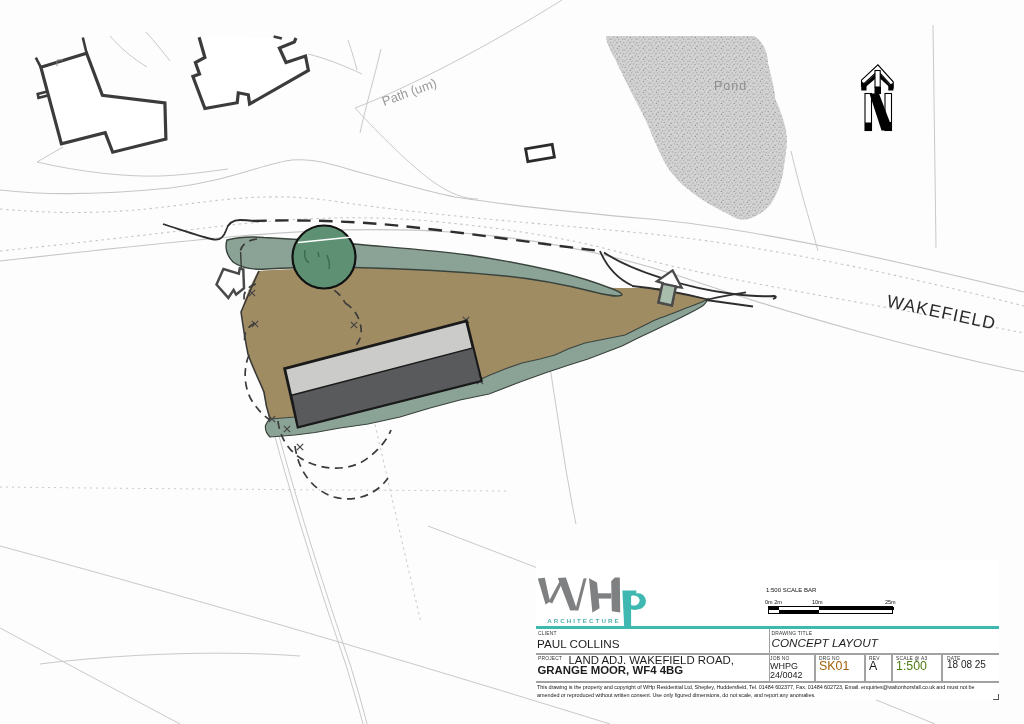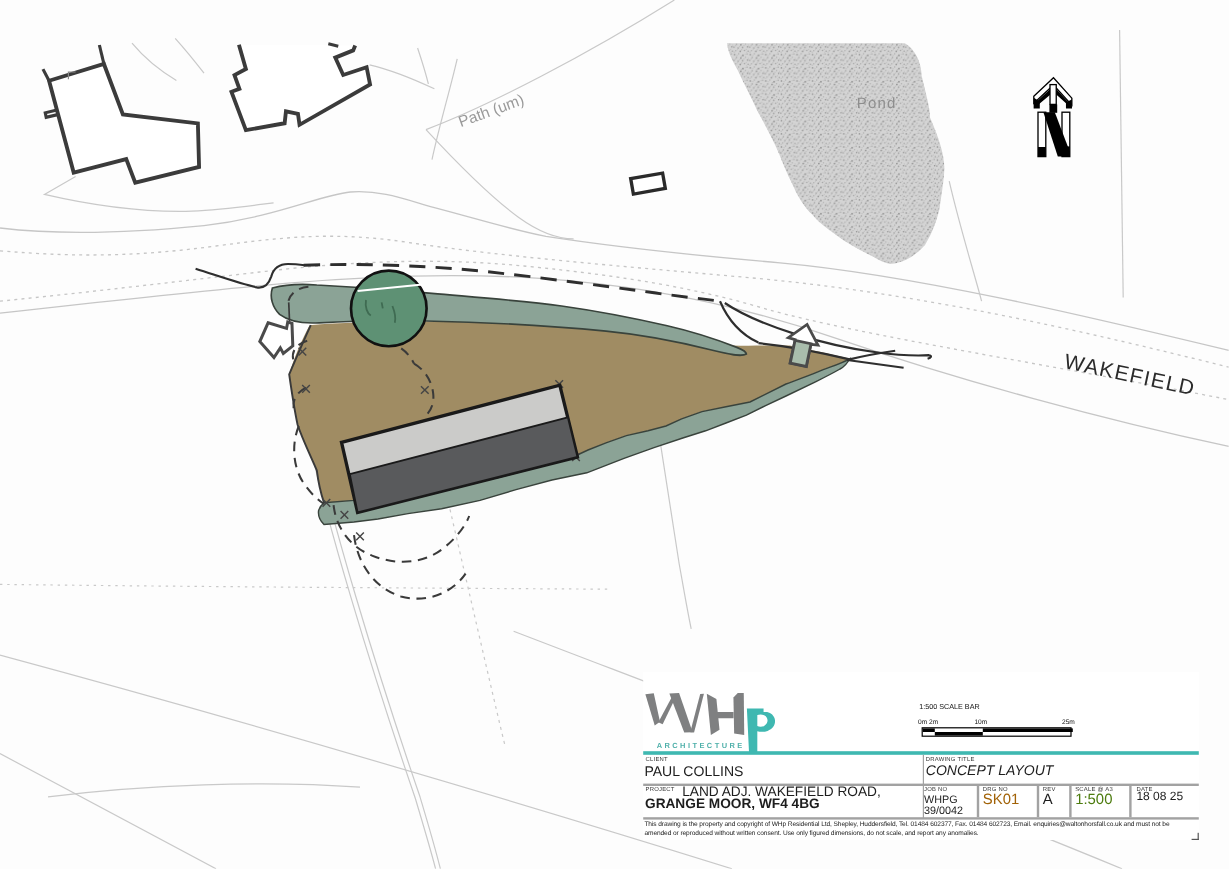--- a/index.html
+++ b/index.html
@@ -228,21 +228,21 @@
 
 <div class="abs lbl" style="left:771.5px;top:631px;">DRAWING TITLE</div>
 <div class="abs val" style="left:771.5px;top:635.5px;font-style:italic;">CONCEPT LAYOUT</div>
 
 <div class="abs lbl" style="left:538px;top:656.3px;">PROJECT</div>
 <div class="abs" style="left:568.5px;top:653.6px;font-size:11.4px;color:#1d1d1d;">LAND ADJ. WAKEFIELD ROAD,</div>
 <div class="abs" style="left:537.5px;top:664px;font-size:11.4px;color:#1d1d1d;font-weight:bold;">GRANGE MOOR, WF4 4BG</div>
 
 <div class="abs lbl" style="left:770px;top:656.3px;">JOB NO</div>
 <div class="abs" style="left:770px;top:661px;font-size:9px;color:#1d1d1d;">WHPG</div>
-<div class="abs" style="left:770px;top:669.7px;font-size:9px;color:#1d1d1d;">39/0042</div>
+<div class="abs" style="left:770px;top:669.7px;font-size:9px;color:#1d1d1d;">24/0042</div>
 
 <div class="abs lbl" style="left:819px;top:656.3px;">DRG NO</div>
 <div class="abs" style="left:819px;top:659px;font-size:12.4px;color:#a16207;">SK01</div>
 
 <div class="abs lbl" style="left:869px;top:656.3px;">REV</div>
 <div class="abs" style="left:869px;top:659px;font-size:12.4px;color:#1d1d1d;">A</div>
 
 <div class="abs lbl" style="left:896px;top:656.3px;">SCALE @ A3</div>
 <div class="abs" style="left:896px;top:659px;font-size:12.4px;color:#4d7c0f;">1:500</div>
 

